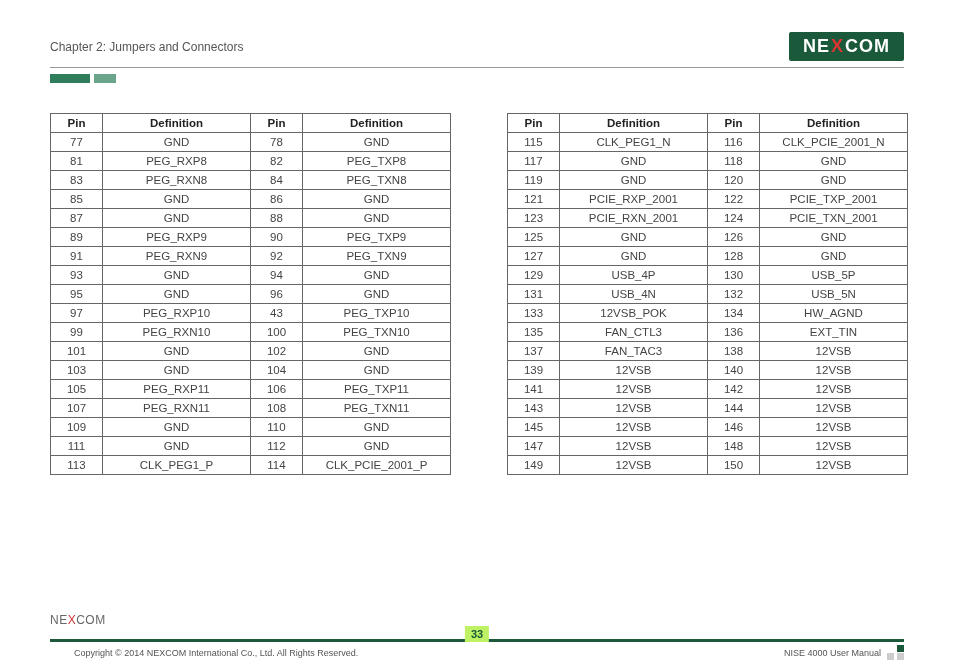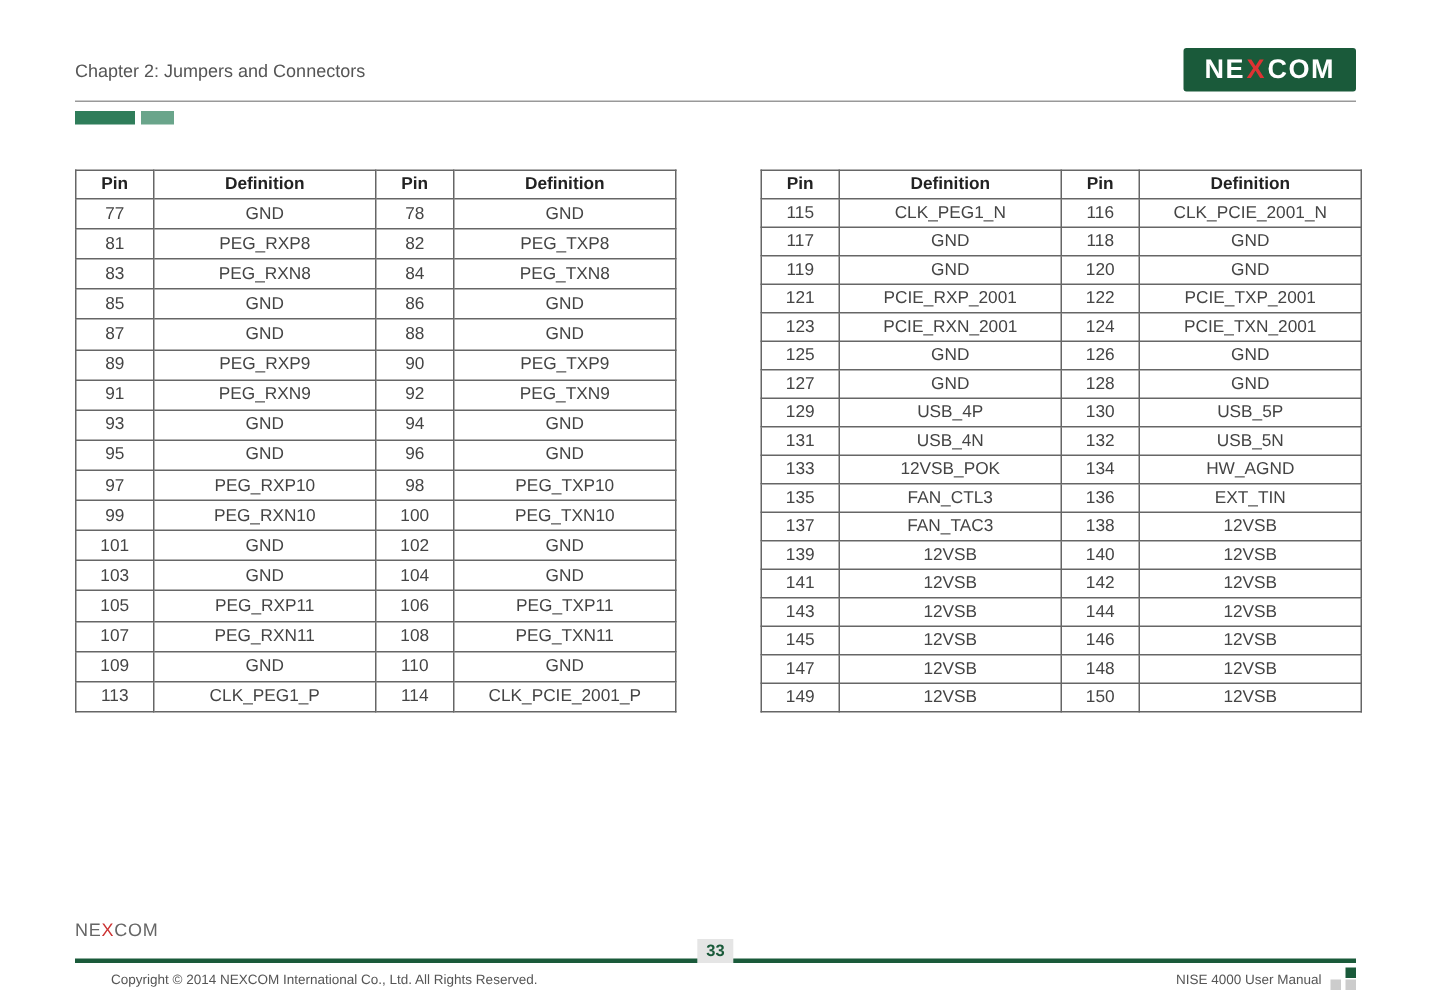--- a/index.html
+++ b/index.html
@@ -91,21 +91,21 @@
   }
   .footer-logo .fx { color: #c33; }
   .copyright { font-size: 9px; color: #555; margin-left: 24px; }
   .page-no {
     position: absolute;
     left: 50%;
     transform: translateX(-50%);
     font-weight: bold;
     font-size: 11px;
     top: -16px;
-    background: #e5e5e5;
+    background: #bef264;
     padding: 2px 6px;
     color: #1a5a3a;
   }
   .manual { font-size: 9px; color: #555; }
   .dec-sq {
     display: inline-block; width: 7px; height: 7px; background: #1a5a3a; margin-left: 2px;
   }
   .dec-row { display:flex; align-items:flex-end; gap:1px; }
   .dec-col { display:flex; flex-direction:column; gap:1px; }
 </style>
@@ -193,21 +193,21 @@
         </tr>
         <tr>
           <td>95</td>
           <td>GND</td>
           <td>96</td>
           <td>GND</td>
         </tr>
         <tr>
           <td>97</td>
           <td>PEG_RXP10</td>
-          <td>98</td>
+          <td>43</td>
           <td>PEG_TXP10</td>
         </tr>
         <tr>
           <td>99</td>
           <td>PEG_RXN10</td>
           <td>100</td>
           <td>PEG_TXN10</td>
         </tr>
         <tr>
           <td>101</td>
@@ -230,20 +230,26 @@
         <tr>
           <td>107</td>
           <td>PEG_RXN11</td>
           <td>108</td>
           <td>PEG_TXN11</td>
         </tr>
         <tr>
           <td>109</td>
           <td>GND</td>
           <td>110</td>
+          <td>GND</td>
+        </tr>
+        <tr>
+          <td>111</td>
+          <td>GND</td>
+          <td>112</td>
           <td>GND</td>
         </tr>
         <tr>
           <td>113</td>
           <td>CLK_PEG1_P</td>
           <td>114</td>
           <td>CLK_PCIE_2001_P</td>
         </tr>
       </tbody>
   </table>

